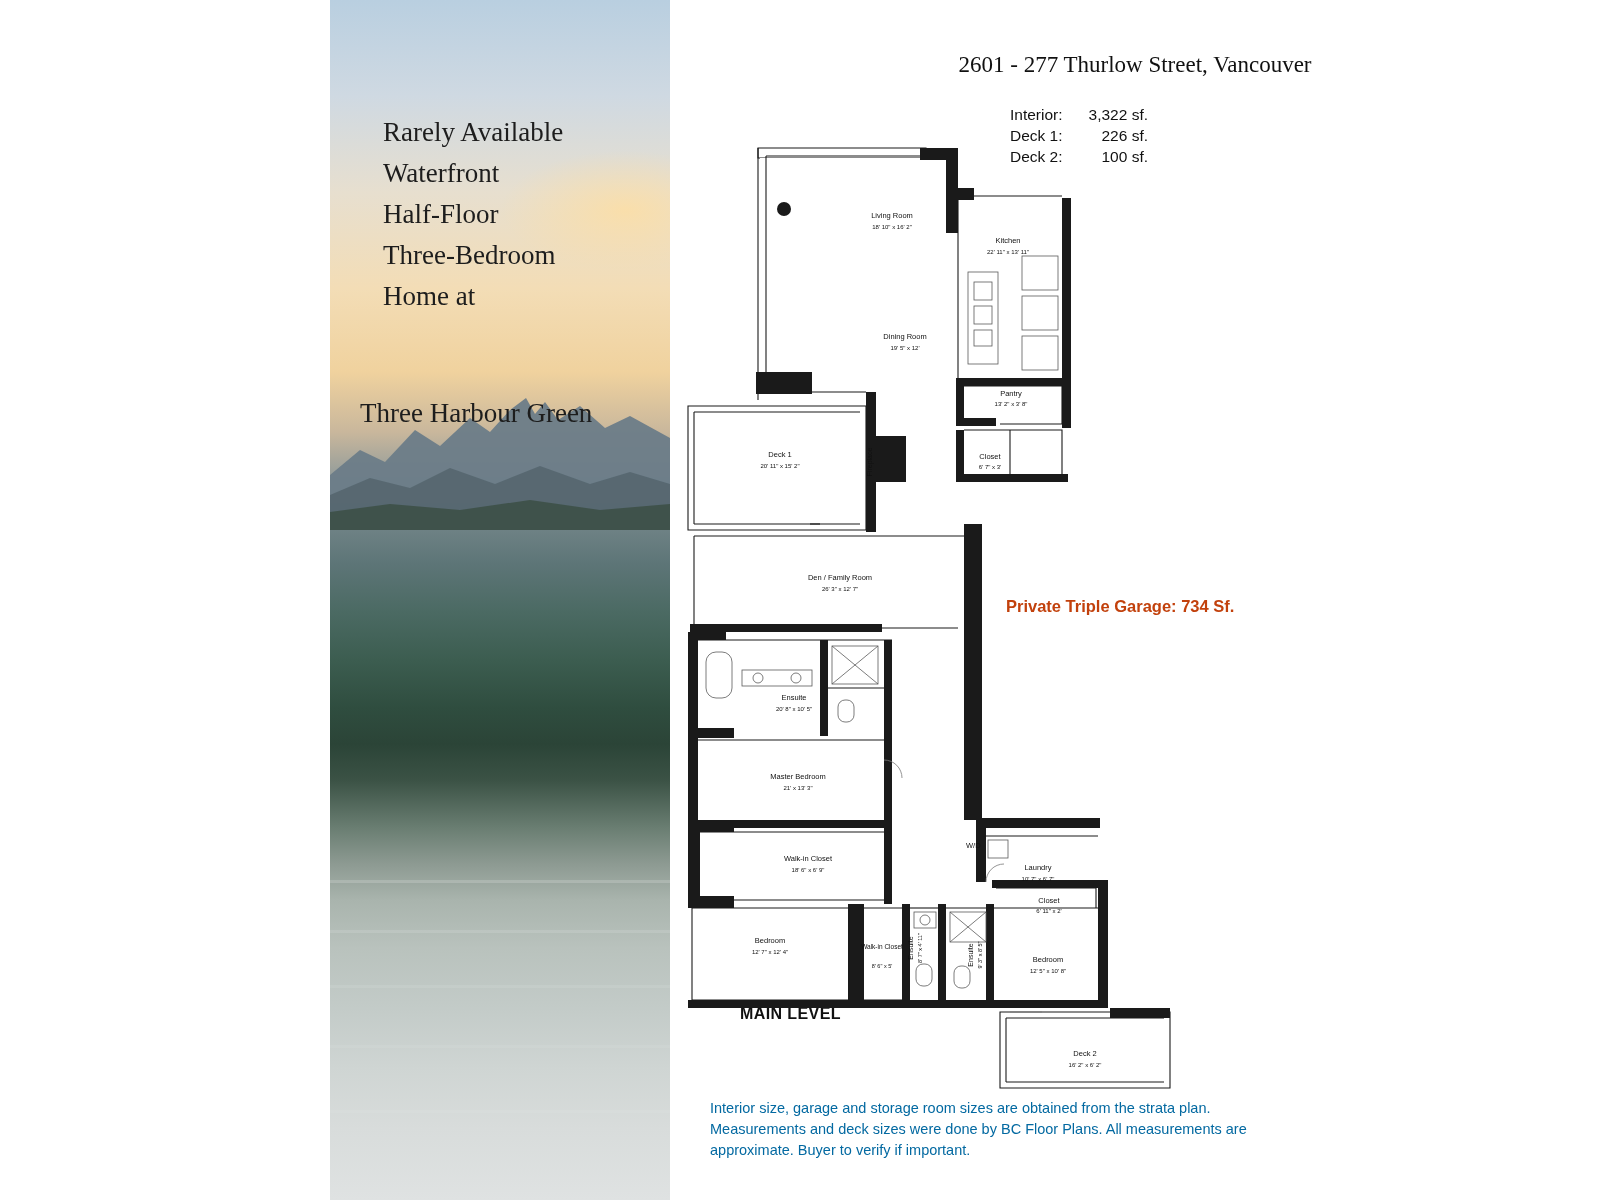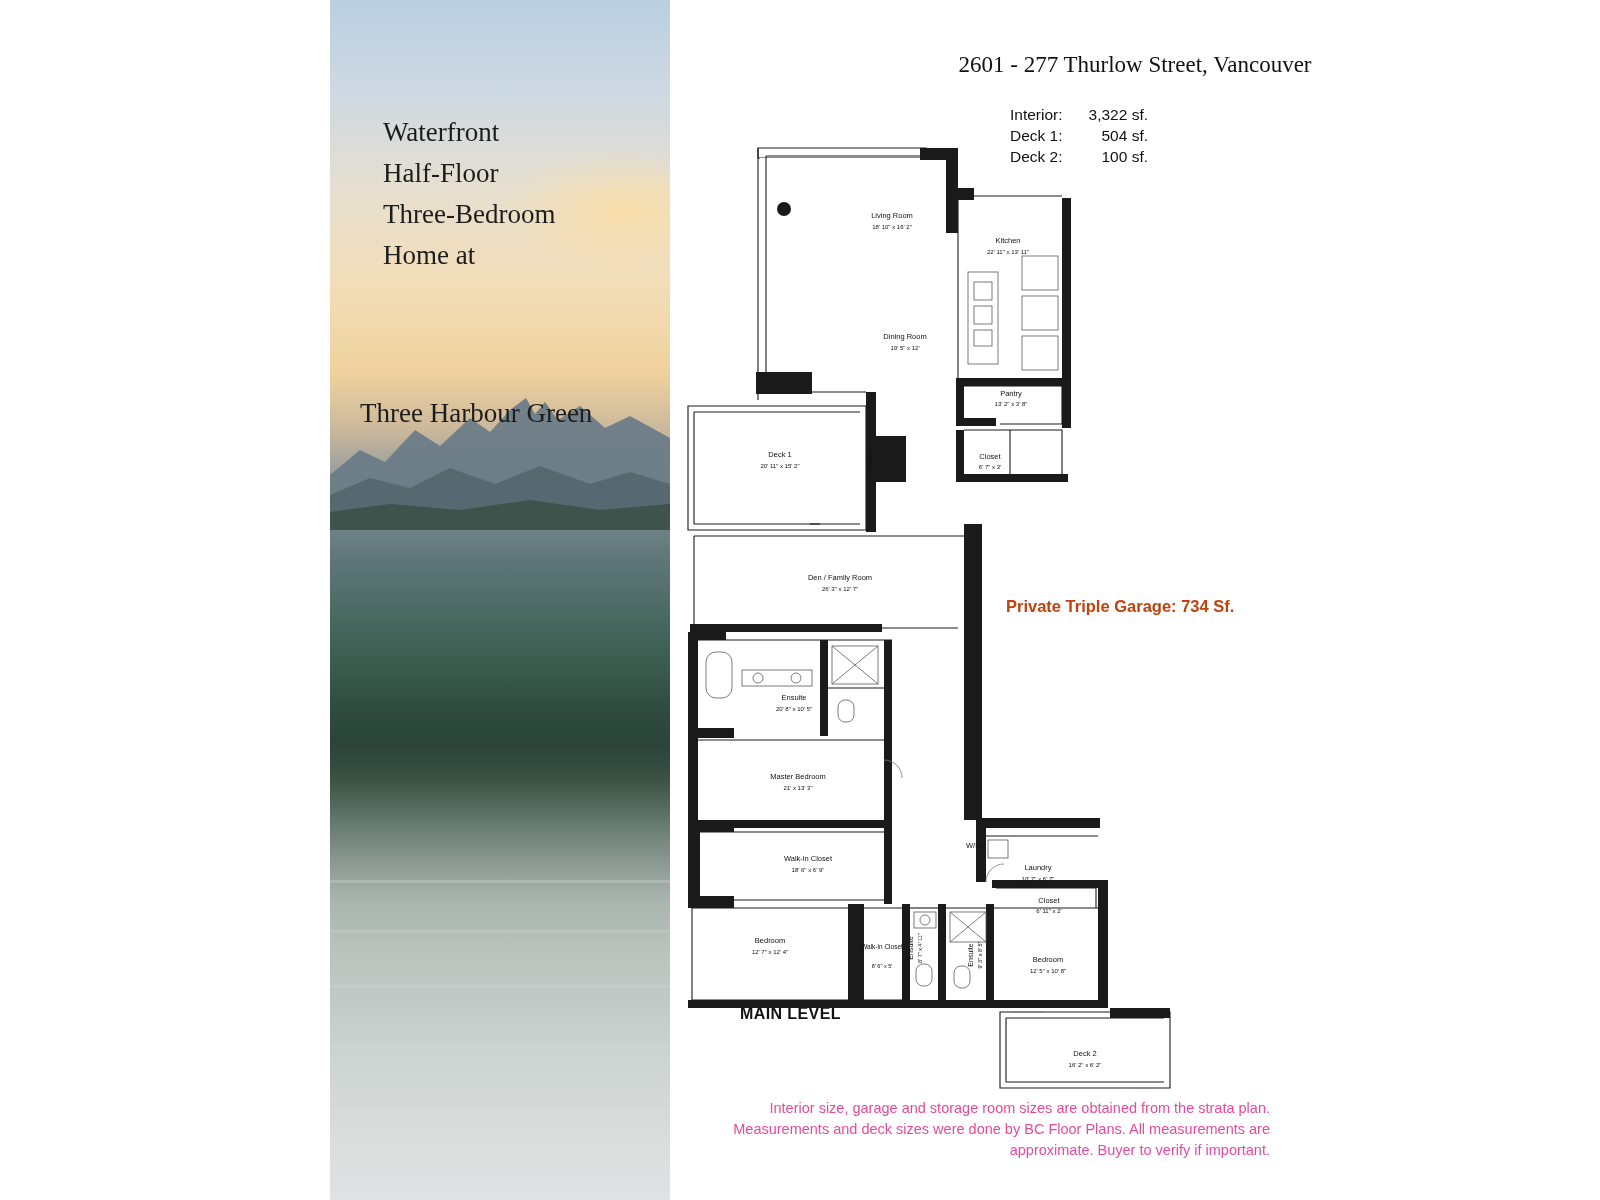--- a/index.html
+++ b/index.html
@@ -149,22 +149,21 @@
     line-height: 22px;
     color: #111;
   }
   #disclaimer {
     position: absolute;
     left: 40px;
     top: 1098px;
     width: 560px;
     font-size: 14.5px;
     line-height: 21px;
-    color: #ec4899;
-    text-align: right;
+    color: #0369a1;
   }
   #main-level-label {
     position: absolute;
     left: 70px;
     top: 1005px;
     font-size: 16px;
     font-weight: bold;
     letter-spacing: 0.4px;
     color: #111;
   }
@@ -199,20 +198,21 @@
     <path d="M0,132 L60,124 L130,130 L200,120 L270,130 L340,124 L340,150 L0,150 Z" fill="#3e5149" opacity="0.95"></path>
   </svg>
 
   <div class="water-band" style="top:880px;"></div>
   <div class="water-band" style="top:930px;opacity:.7;"></div>
   <div class="water-band" style="top:985px;opacity:.5;"></div>
   <div class="water-band" style="top:1045px;opacity:.4;"></div>
   <div class="water-band" style="top:1110px;opacity:.3;"></div>
 
   <div id="photo-headline">
+    <div class="line">Rarely Available</div>
     <div class="line">Waterfront</div>
     <div class="line">Half-Floor</div>
     <div class="line">Three-Bedroom</div>
     <div class="line">Home at</div>
   </div>
 
   <div id="photo-subhead">Three Harbour Green</div>
 </div>
 
 <div id="right-pane">
@@ -221,21 +221,21 @@
 
   <div id="area-summary">
     <table>
       <tbody>
           <tr>
         <td class="lbl">Interior:</td>
         <td class="val">3,322 sf.</td>
       </tr>
       <tr>
         <td class="lbl">Deck 1:</td>
-        <td class="val">504 sf.</td>
+        <td class="val">226 sf.</td>
       </tr>
       <tr>
         <td class="lbl">Deck 2:</td>
         <td class="val">100 sf.</td>
       </tr>
     </tbody>
       </table>
   </div>
 
   <div id="garage-note">Private Triple Garage: 734 Sf.</div>

